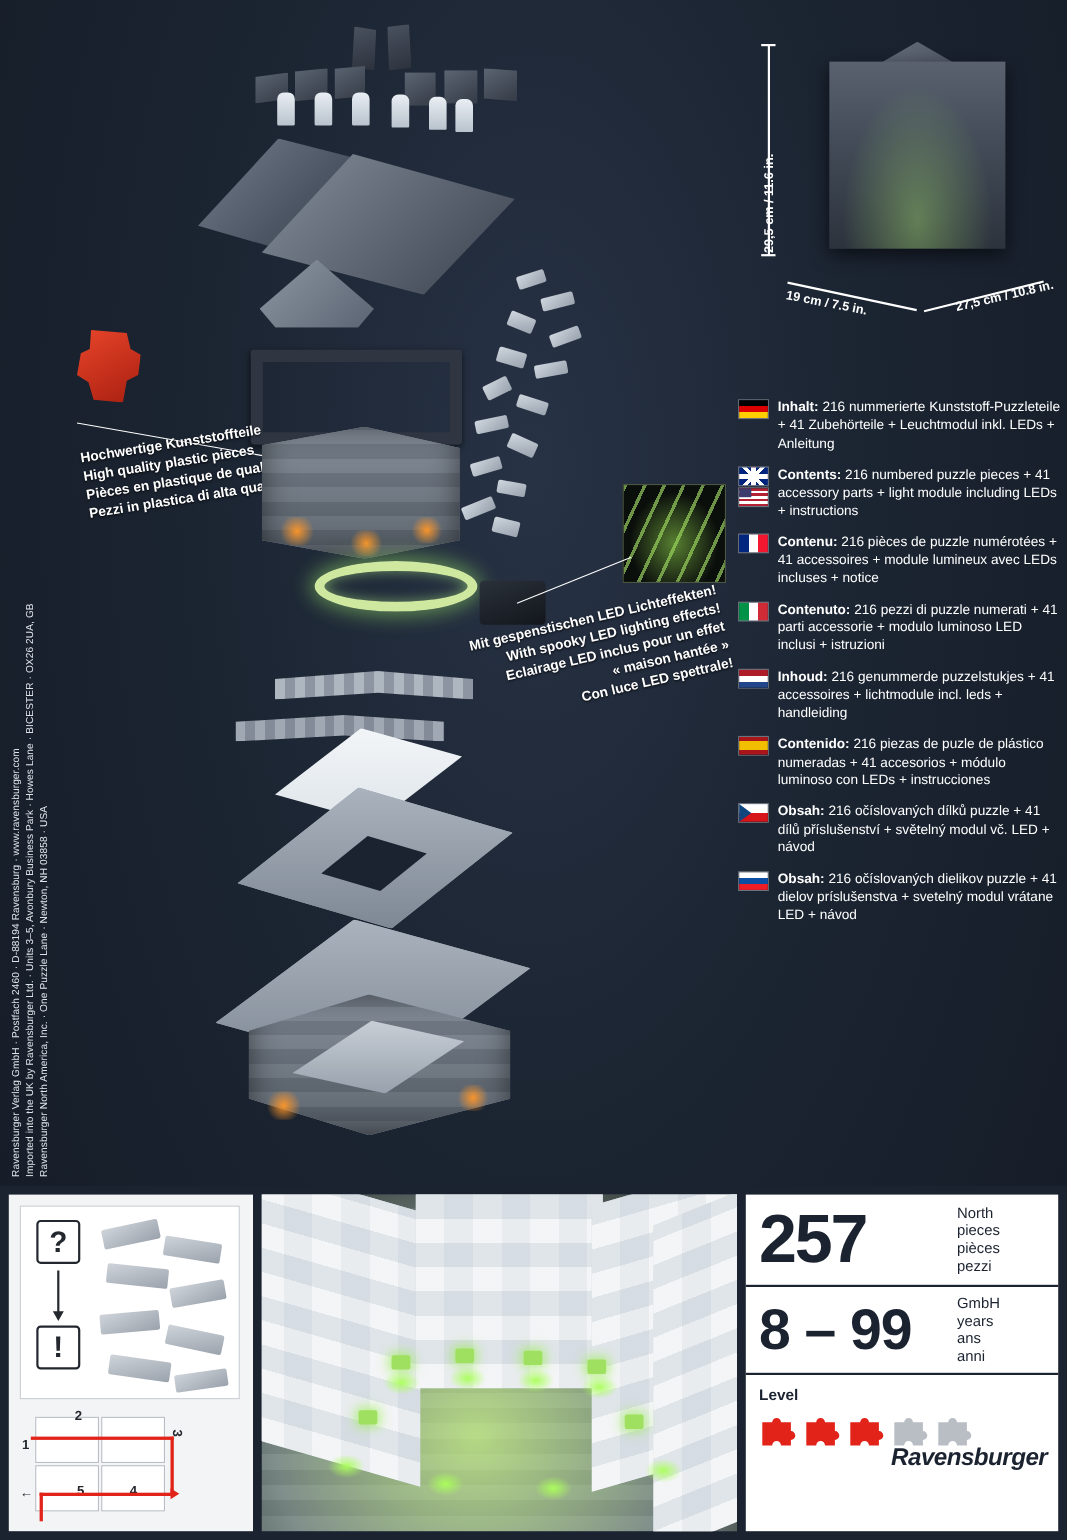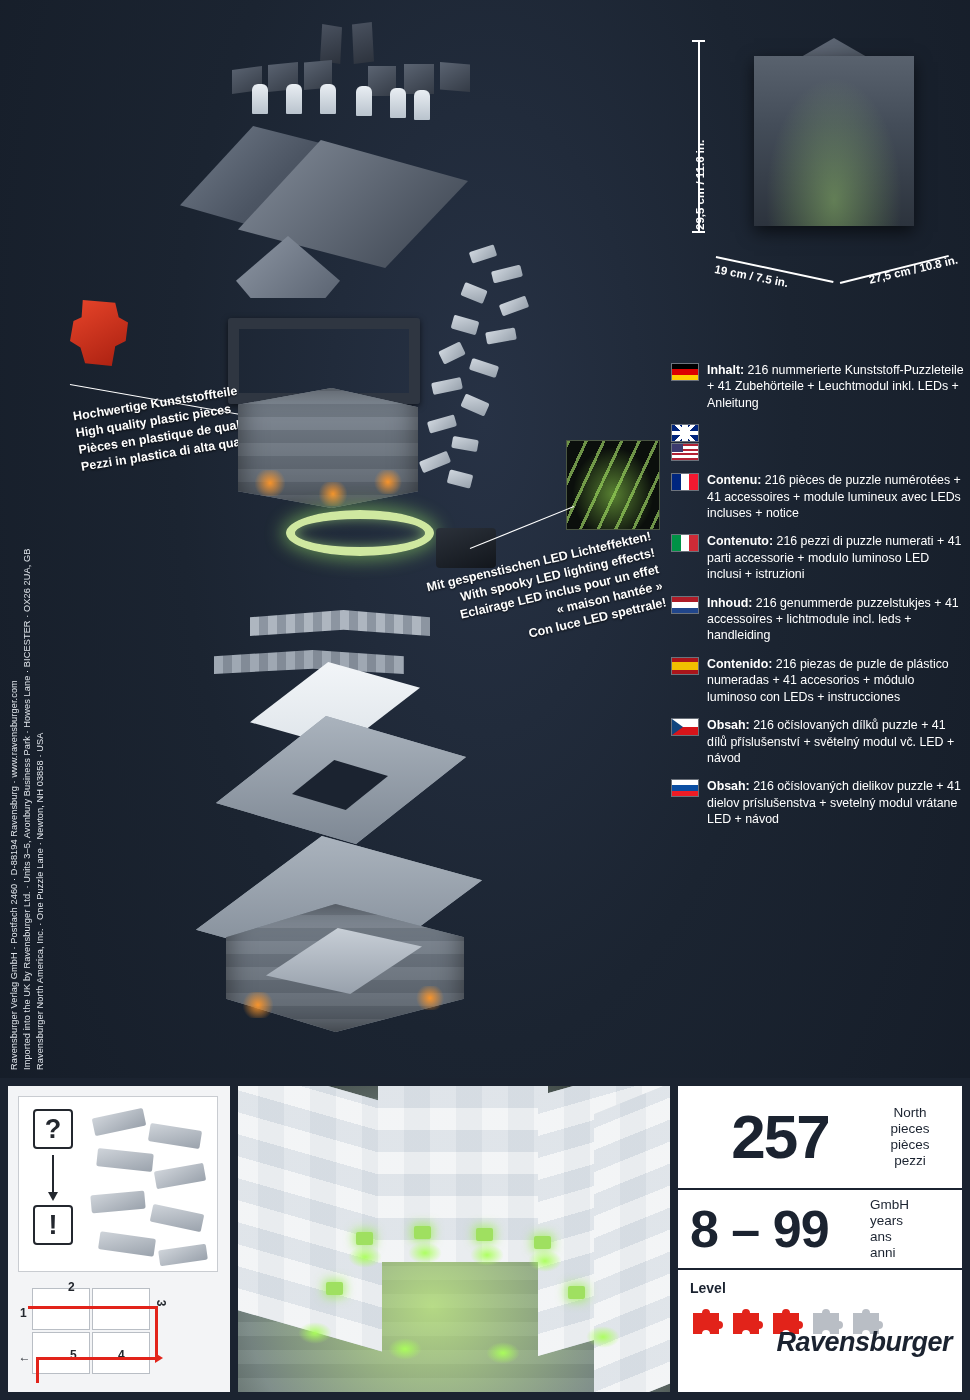--- a/index.html
+++ b/index.html
@@ -254,21 +254,21 @@
   .statbox { border-bottom:2px solid #1b2330; display:flex; align-items:center; }
   .bignum { font-size:62px; font-weight:700; color:#1b2330; letter-spacing:-2px; line-height:1; }
   .bignum.age { font-size:52px; letter-spacing:-1px; }
   .unitlist { font-size:13.5px; line-height:16px; color:#1b2330; }
   .levellabel { font-size:14px; font-weight:700; color:#1b2330; }
 
   .pieceicon { width:34px; height:28px; }
 
   .brand {
     position:absolute; right:10px; bottom:6px;
-    font-size:27px; font-weight:700; color:#1b2330;
+    font-size:22px; font-weight:700; color:#1b2330;
     font-style:italic; letter-spacing:-.5px;
   }
 </style>
 </head>
 <body>
 
 <div class="page">
 
   <div class="legal">
     <div>Ravensburger Verlag GmbH · Postfach 2460 · D-88194 Ravensburg · www.ravensburger.com</div>
@@ -397,20 +397,23 @@
       <div class="langtxt">
         <b>Inhalt:</b><span> 216 nummerierte Kunststoff-Puzzleteile + 41 Zubehörteile + Leuchtmodul inkl. LEDs + Anleitung</span>
       </div>
     </div>
 
     <div class="langrow">
       <div class="flagwrap">
         <span class="flag f-gb"></span>
           <span class="flag f-us"></span>
       </div>
+      <div class="langtxt">
+        <b>Contents:</b><span> 216 numbered puzzle pieces + 41 accessory parts + light module including LEDs + instructions</span>
+      </div>
     </div>
 
     <div class="langrow">
       <div class="flagwrap">
           <span class="flag f-fr"></span>
         </div>
       <div class="langtxt">
         <b>Contenu:</b><span> 216 pièces de puzzle numérotées + 41 accessoires + module lumineux avec LEDs incluses + notice</span>
       </div>
     </div>
@@ -517,21 +520,21 @@
     <div class="cglow" style="left:170px;top:156px;"></div>
     <div class="cglow" style="left:232px;top:158px;"></div>
     <div class="cglow" style="left:290px;top:164px;"></div>
     <div class="cglow" style="left:150px;top:252px;"></div>
     <div class="cglow" style="left:248px;top:256px;"></div>
     <div class="cglow" style="left:60px;top:236px;"></div>
     <div class="cglow" style="left:348px;top:240px;"></div>
   </div>
 
   <div class="bpanel panelR">
-    <div class="statbox" style="height:104px;padding:0 12px;text-align:center;">
+    <div class="statbox" style="height:84px;padding:0 12px;">
       <div class="bignum" style="flex:1;">257</div>
       <div class="unitlist" style="width:80px;">
         <div>North</div>
         <div>pieces</div>
         <div>pièces</div>
         <div>pezzi</div>
       </div>
     </div>
 
     <div class="statbox" style="height:80px;padding:0 12px;">

